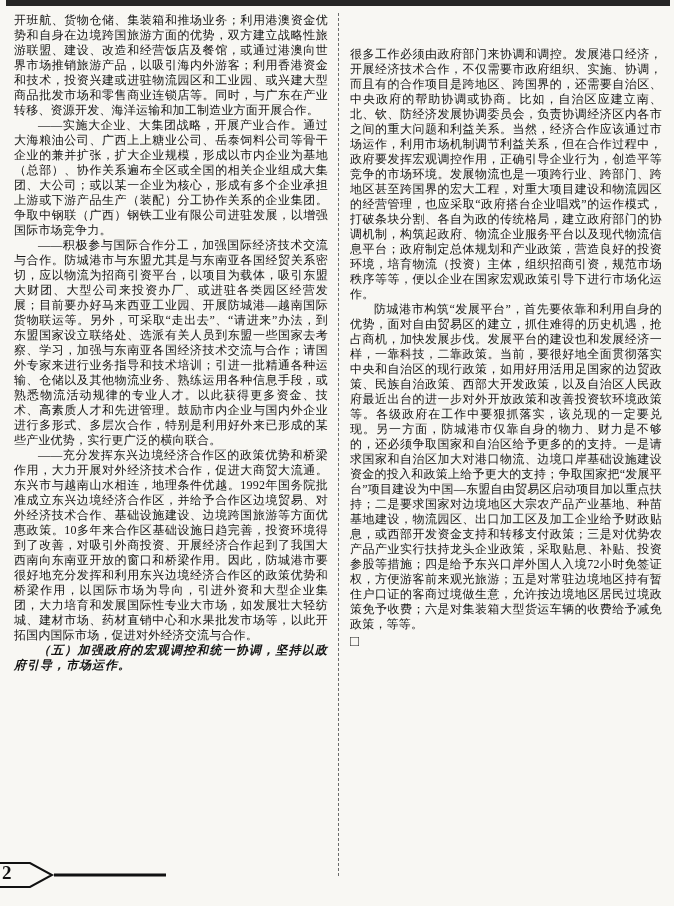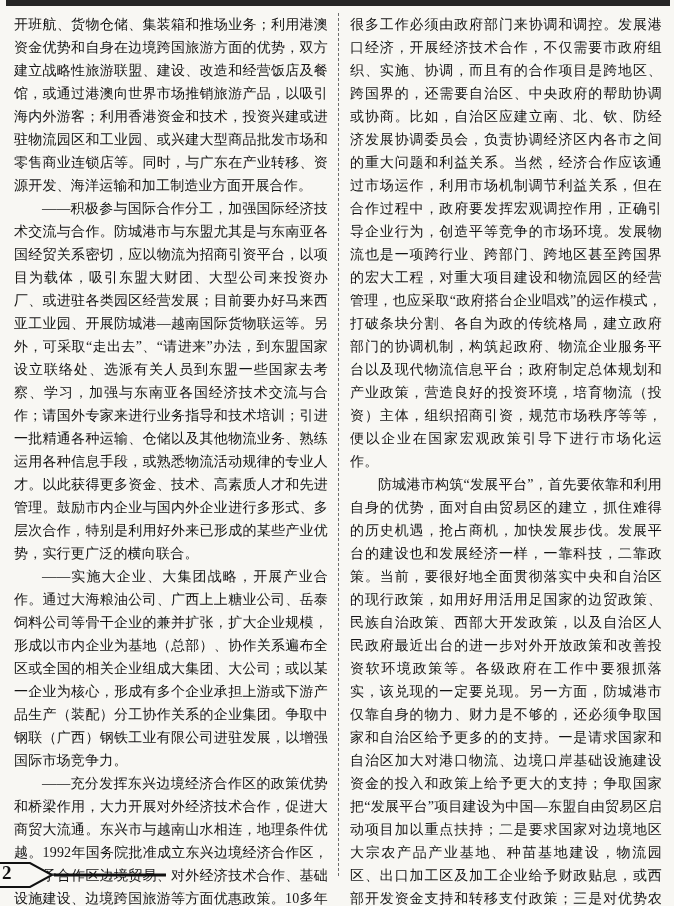--- a/index.html
+++ b/index.html
@@ -27,22 +27,22 @@
     width:314px;
     color:#141414;
   }
   .col-divider{
     width:0;
     border-left:1px dashed #6b6b6b;
     margin:0 11px 30px 10px;
   }
   p{
     margin:0;
-    font-size:14px;
-    line-height:23px;
+    font-size:12px;
+    line-height:15px;
     text-align:justify;
     letter-spacing:0.2px;
   }
   p.indent{text-indent:2em;}
   p.kai{
     font-style:italic;
     font-weight:600;
     letter-spacing:1px;
   }
   p.end-mark{
@@ -68,30 +68,30 @@
 <body>
 
 <div class="page">
 
   <div class="top-rule"></div>
 
   <div class="columns">
 
     <div class="col">
       <p>开班航、货物仓储、集装箱和推场业务；利用港澳资金优势和自身在边境跨国旅游方面的优势，双方建立战略性旅游联盟、建设、改造和经营饭店及餐馆，或通过港澳向世界市场推销旅游产品，以吸引海内外游客；利用香港资金和技术，投资兴建或进驻物流园区和工业园、或兴建大型商品批发市场和零售商业连锁店等。同时，与广东在产业转移、资源开发、海洋运输和加工制造业方面开展合作。</p>
+      <p class="indent">——实施大企业、大集团战略，开展产业合作。通过大海粮油公司、广西上上糖业公司、岳泰饲料公司等骨干企业的兼并扩张，扩大企业规模，形成以市内企业为基地（总部）、协作关系遍布全区或全国的相关企业组成大集团、大公司；或以某一企业为核心，形成有多个企业承担上游或下游产品生产（装配）分工协作关系的企业集团。争取中钢联（广西）钢铁工业有限公司进驻发展，以增强国际市场竞争力。</p>
       <p class="indent">——积极参与国际合作分工，加强国际经济技术交流与合作。防城港市与东盟尤其是与东南亚各国经贸关系密切，应以物流为招商引资平台，以项目为载体，吸引东盟大财团、大型公司来投资办厂、或进驻各类园区经营发展；目前要办好马来西亚工业园、开展防城港—越南国际货物联运等。另外，可采取“走出去”、“请进来”办法，到东盟国家设立联络处、选派有关人员到东盟一些国家去考察、学习，加强与东南亚各国经济技术交流与合作；请国外专家来进行业务指导和技术培训；引进一批精通各种运输、仓储以及其他物流业务、熟练运用各种信息手段，或熟悉物流活动规律的专业人才。以此获得更多资金、技术、高素质人才和先进管理。鼓励市内企业与国内外企业进行多形式、多层次合作，特别是利用好外来已形成的某些产业优势，实行更广泛的横向联合。</p>
-      <p class="indent">——实施大企业、大集团战略，开展产业合作。通过大海粮油公司、广西上上糖业公司、岳泰饲料公司等骨干企业的兼并扩张，扩大企业规模，形成以市内企业为基地（总部）、协作关系遍布全区或全国的相关企业组成大集团、大公司；或以某一企业为核心，形成有多个企业承担上游或下游产品生产（装配）分工协作关系的企业集团。争取中钢联（广西）钢铁工业有限公司进驻发展，以增强国际市场竞争力。</p>
       <p class="indent">——充分发挥东兴边境经济合作区的政策优势和桥梁作用，大力开展对外经济技术合作，促进大商贸大流通。东兴市与越南山水相连，地理条件优越。1992年国务院批准成立东兴边境经济合作区，并给予合作区边境贸易、对外经济技术合作、基础设施建设、边境跨国旅游等方面优惠政策。10多年来合作区基础设施日趋完善，投资环境得到了改善，对吸引外商投资、开展经济合作起到了我国大西南向东南亚开放的窗口和桥梁作用。因此，防城港市要很好地充分发挥和利用东兴边境经济合作区的政策优势和桥梁作用，以国际市场为导向，引进外资和大型企业集团，大力培育和发展国际性专业大市场，如发展壮大轻纺城、建材市场、药材直销中心和水果批发市场等，以此开拓国内国际市场，促进对外经济交流与合作。</p>
       <p class="indent kai">（五）加强政府的宏观调控和统一协调，坚持以政府引导，市场运作。</p>
 
     </div>
 
     <div class="col-divider"></div>
 
-    <div class="col" style="width:312px;">
+    <div class="col" style="width:312px;margin-top:34px;">
       <p>很多工作必须由政府部门来协调和调控。发展港口经济，开展经济技术合作，不仅需要市政府组织、实施、协调，而且有的合作项目是跨地区、跨国界的，还需要自治区、中央政府的帮助协调或协商。比如，自治区应建立南、北、钦、防经济发展协调委员会，负责协调经济区内各市之间的重大问题和利益关系。当然，经济合作应该通过市场运作，利用市场机制调节利益关系，但在合作过程中，政府要发挥宏观调控作用，正确引导企业行为，创造平等竞争的市场环境。发展物流也是一项跨行业、跨部门、跨地区甚至跨国界的宏大工程，对重大项目建设和物流园区的经营管理，也应采取“政府搭台企业唱戏”的运作模式，打破条块分割、各自为政的传统格局，建立政府部门的协调机制，构筑起政府、物流企业服务平台以及现代物流信息平台；政府制定总体规划和产业政策，营造良好的投资环境，培育物流（投资）主体，组织招商引资，规范市场秩序等等，便以企业在国家宏观政策引导下进行市场化运作。</p>
       <p class="indent">防城港市构筑“发展平台”，首先要依靠和利用自身的优势，面对自由贸易区的建立，抓住难得的历史机遇，抢占商机，加快发展步伐。发展平台的建设也和发展经济一样，一靠科技，二靠政策。当前，要很好地全面贯彻落实中央和自治区的现行政策，如用好用活用足国家的边贸政策、民族自治政策、西部大开发政策，以及自治区人民政府最近出台的进一步对外开放政策和改善投资软环境政策等。各级政府在工作中要狠抓落实，该兑现的一定要兑现。另一方面，防城港市仅靠自身的物力、财力是不够的，还必须争取国家和自治区给予更多的的支持。一是请求国家和自治区加大对港口物流、边境口岸基础设施建设资金的投入和政策上给予更大的支持；争取国家把“发展平台”项目建设为中国—东盟自由贸易区启动项目加以重点扶持；二是要求国家对边境地区大宗农产品产业基地、种苗基地建设，物流园区、出口加工区及加工企业给予财政贴息，或西部开发资金支持和转移支付政策；三是对优势农产品产业实行扶持龙头企业政策，采取贴息、补贴、投资参股等措施；四是给予东兴口岸外国人入境72小时免签证权，方便游客前来观光旅游；五是对常驻边境地区持有暂住户口证的客商过境做生意，允许按边境地区居民过境政策免予收费；六是对集装箱大型货运车辆的收费给予减免政策，等等。</p>
       <p class="end-mark">□</p>
 
     </div>
 
   </div>
 
   <div class="page-badge">
     <svg width="180" height="30">

